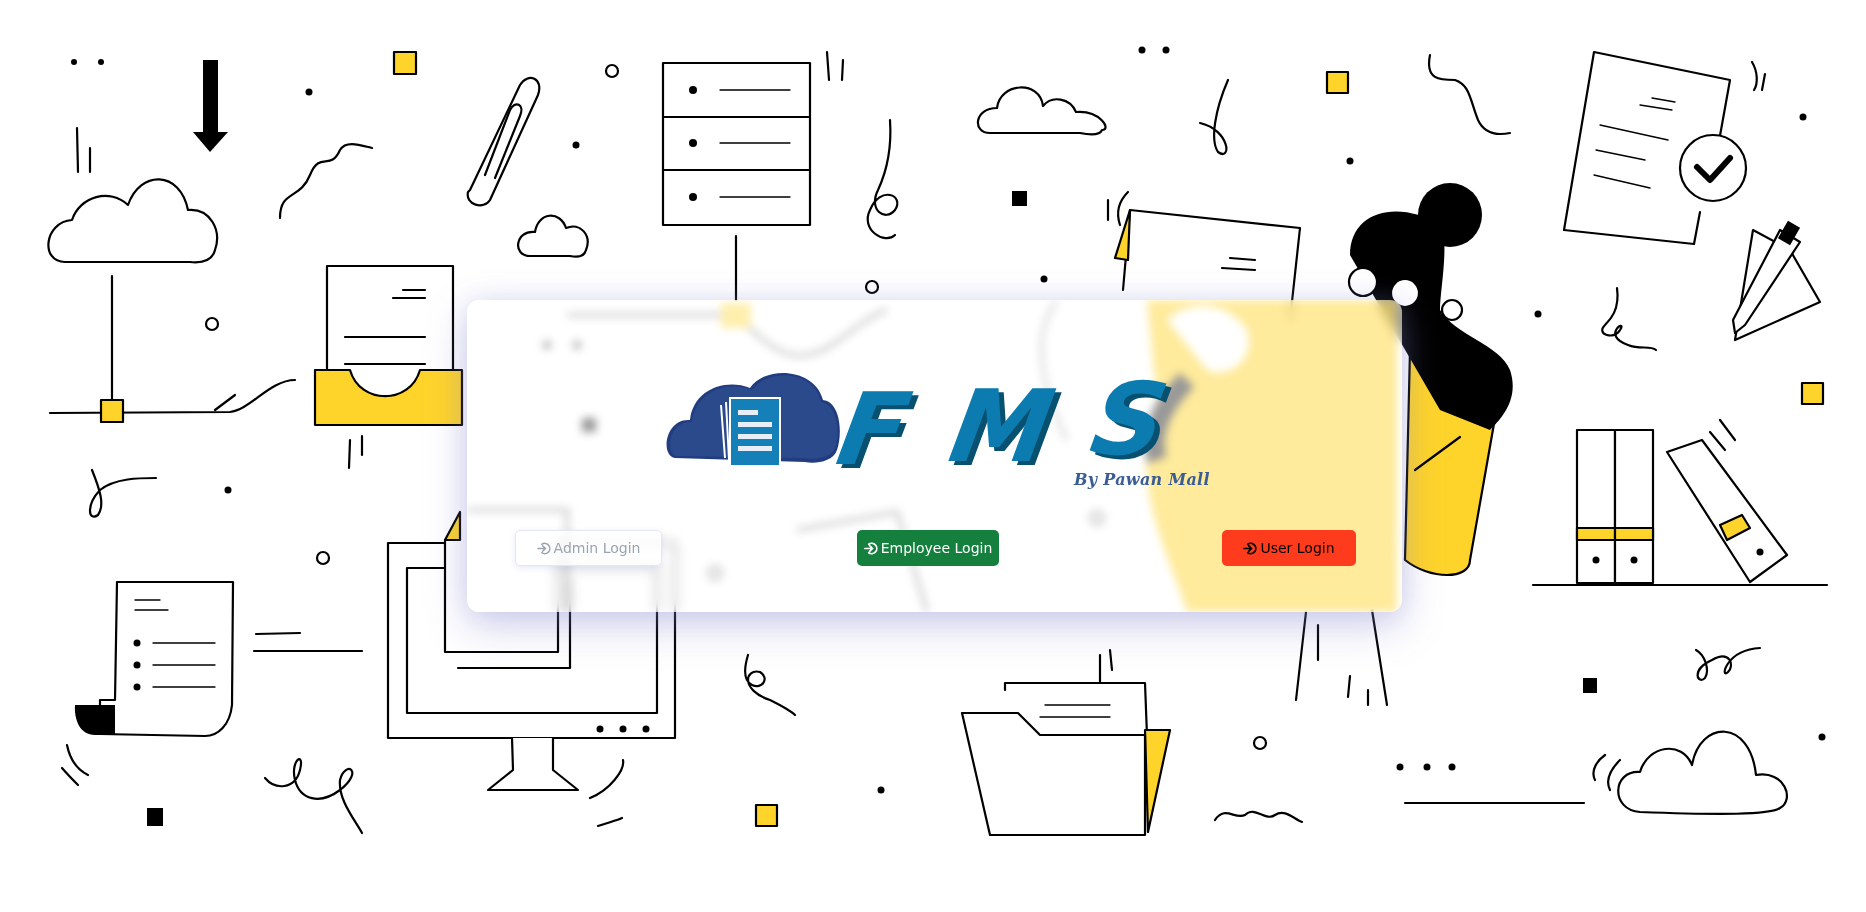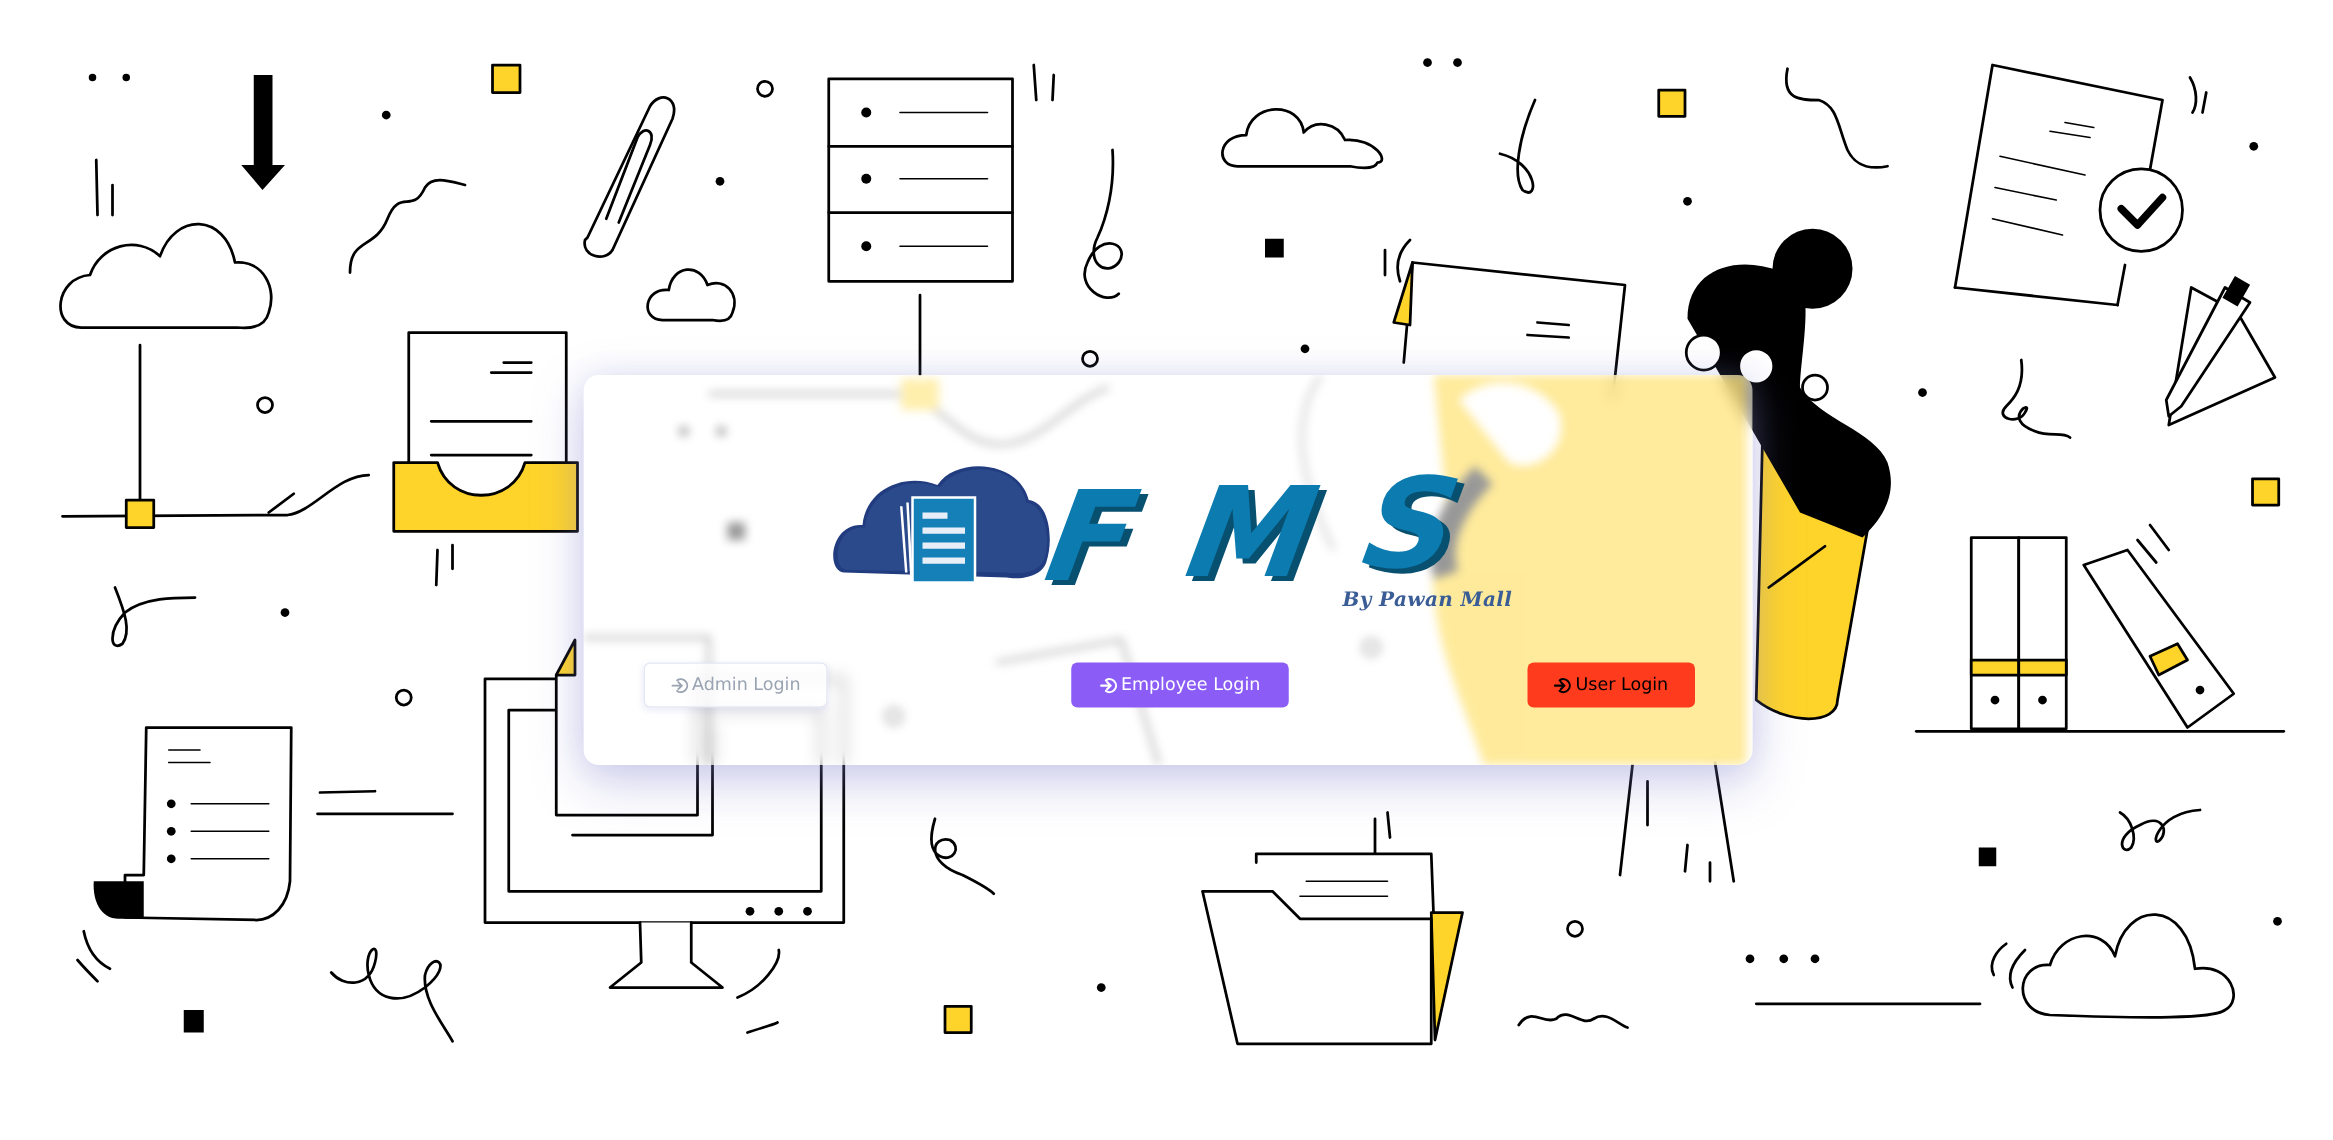--- a/index.html
+++ b/index.html
@@ -8,21 +8,21 @@
   .card{position:absolute;left:467px;top:300px;width:935px;height:312px;border-radius:12px;
         background:rgba(255,255,255,0.62);backdrop-filter:blur(6px);-webkit-backdrop-filter:blur(6px);
         box-shadow:0 14px 40px rgba(120,120,200,0.35),0 0 24px rgba(150,150,220,0.2);overflow:hidden;}
   .card-blur{position:absolute;inset:0;filter:blur(4px);opacity:0.55;}
   .logo{position:absolute;left:198px;top:60px;width:560px;height:140px;}
   .byline{position:absolute;left:607px;top:170px;font-family:"DejaVu Serif",serif;font-style:italic;font-weight:bold;font-size:16px;color:#3a5d96;letter-spacing:0.3px;}
   .btn{position:absolute;top:230px;height:36px;border-radius:5px;display:flex;align-items:center;justify-content:center;
        font-family:"DejaVu Sans",sans-serif;font-size:14px;cursor:pointer;border:none;gap:2px;}
   .btn svg{width:15px;height:15px;}
   .btn-admin{left:48px;width:147px;background:rgba(255,255,255,0.75);color:#9aa3b2;border:1px solid #e3e6f3;box-shadow:0 2px 6px rgba(120,130,210,0.18);}
-  .btn-employee{left:390px;width:174px;background:#8b5cf6;color:#ffffff;align-items:center;}
+  .btn-employee{left:390px;width:142px;background:#15803d;color:#ffffff;align-items:center;}
   .btn-user{left:755px;width:134px;background:#ff3b1e;color:#000000;}
 </style>
 </head>
 <body>
 
 <svg id="bg" viewBox="0 0 1866 912" xmlns="http://www.w3.org/2000/svg" fill="none" stroke="#000" stroke-width="2.2" stroke-linecap="round" stroke-linejoin="round">
 
   <circle cx="74" cy="62" r="3" fill="#000" stroke="none"></circle>
     <circle cx="101" cy="62" r="3" fill="#000" stroke="none"></circle>
 

